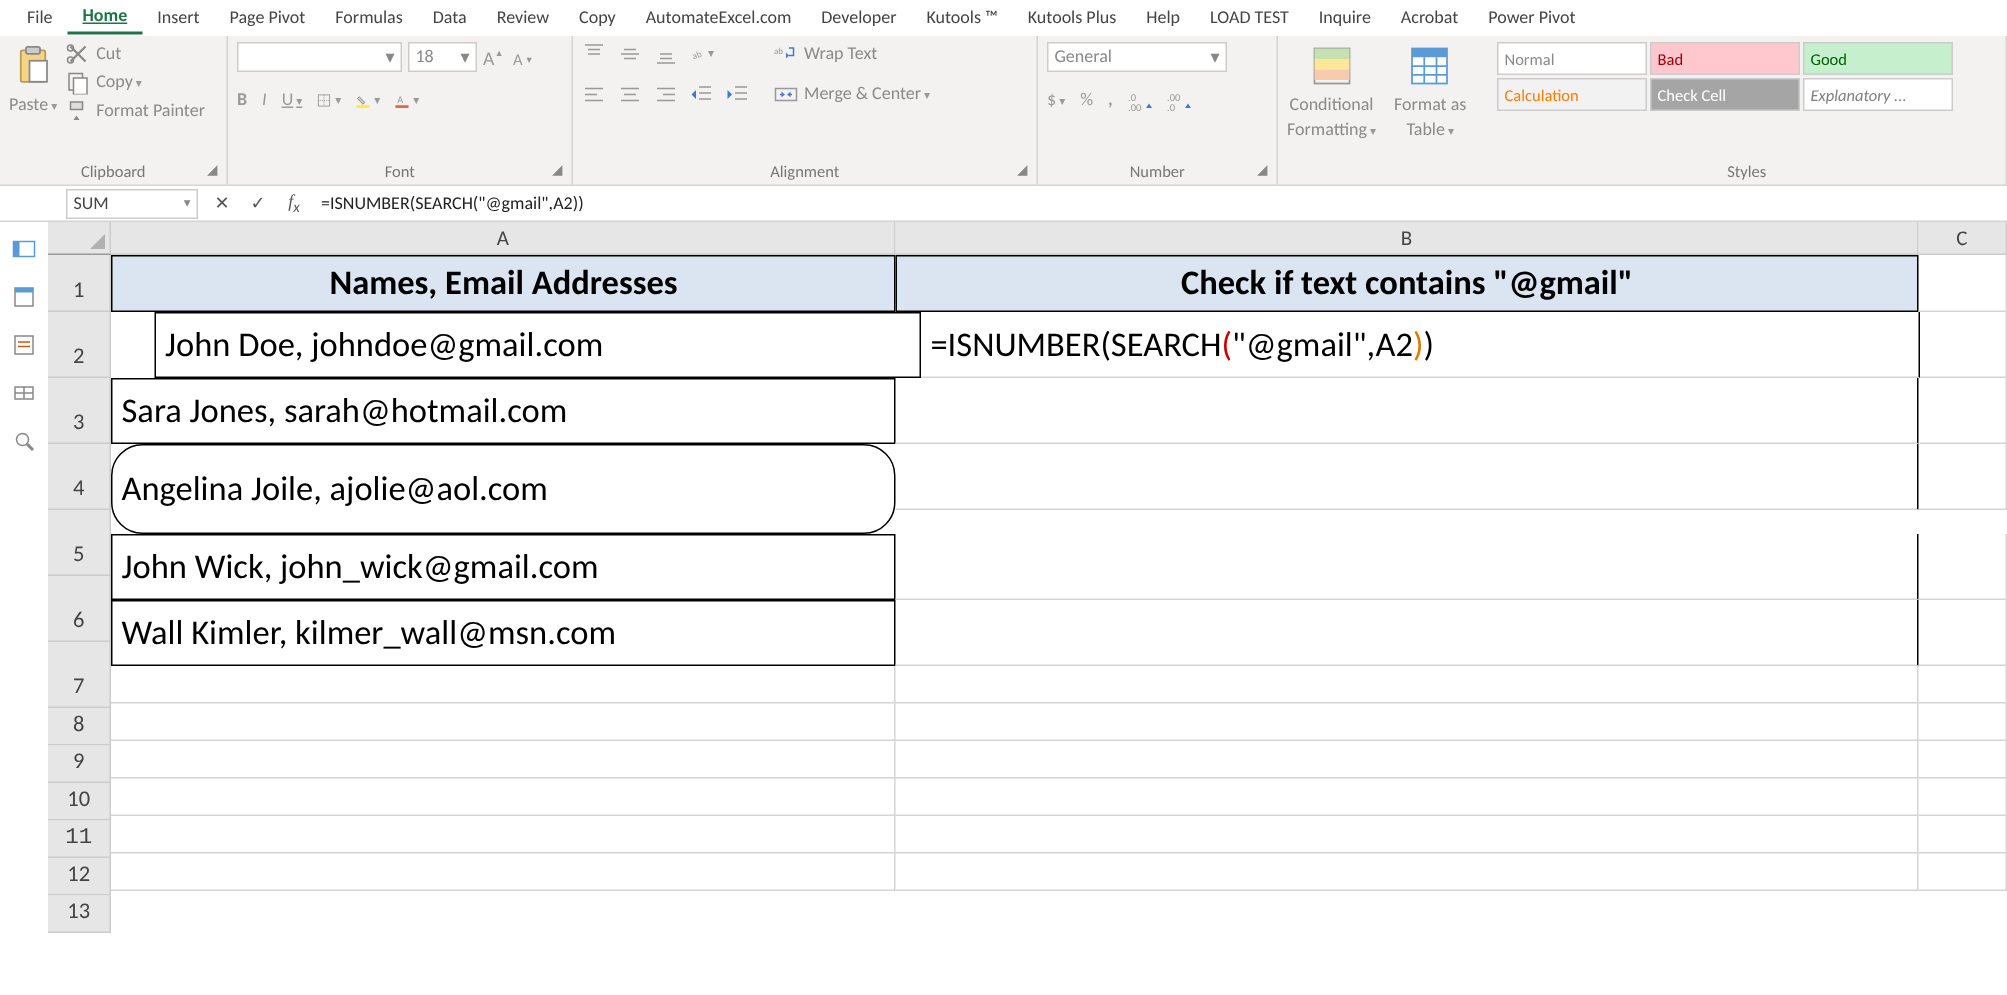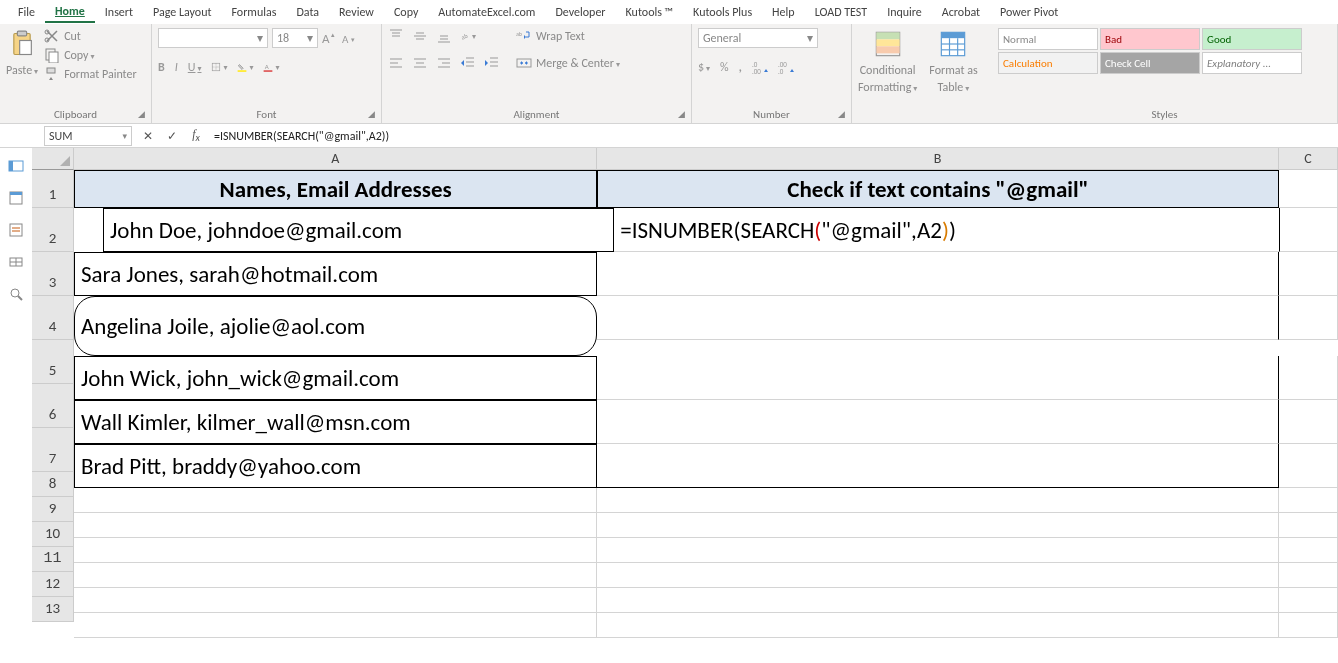--- a/index.html
+++ b/index.html
@@ -67,21 +67,21 @@
 .formula-cell span.paren2{color:#d97b00;}
 
 </style>
 </head>
 <body>
 
 <div class="menubar">
   <span>File</span>
   <span class="active">Home</span>
   <span>Insert</span>
-  <span>Page Layout</span>
+  <span>Page Pivot</span>
   <span>Formulas</span>
   <span>Data</span>
   <span>Review</span>
   <span>Copy</span>
   <span>AutomateExcel.com</span>
   <span>Developer</span>
   <span>Kutools ™</span>
   <span>Kutools Plus</span>
   <span>Help</span>
   <span>LOAD TEST</span>
@@ -458,25 +458,20 @@
       <div class="row">
         <div class="cell databox" style="width: 530px; height: 44px;">John Wick, john_wick@gmail.com</div>
         <div class="cell databox-right" style="width: 690px; height: 44px;"></div>
         <div class="cell" style="width: 60px; height: 44px;"></div>
       </div>
       <div class="row">
         <div class="cell databox" style="width: 530px; height: 44px;">Wall Kimler, kilmer_wall@msn.com</div>
         <div class="cell databox-right" style="width: 690px; height: 44px;"></div>
         <div class="cell" style="width: 60px; height: 44px;"></div>
       </div>
-      <div class="row">
-        <div class="cell databox" style="width: 530px; height: 44px; border-bottom: 1px solid rgb(0, 0, 0);">Brad Pitt, braddy@yahoo.com</div>
-        <div class="cell databox-right" style="width: 690px; height: 44px; border-bottom: 1px solid rgb(0, 0, 0);"></div>
-        <div class="cell" style="width: 60px; height: 44px;"></div>
-      </div>
       <div class="row small">
         <div class="cell" style="width: 530px; height: 25px;"></div>
         <div class="cell" style="width: 690px; height: 25px;"></div>
         <div class="cell" style="width: 60px; height: 25px;"></div>
       </div>
       <div class="row small">
         <div class="cell" style="width: 530px; height: 25px;"></div>
         <div class="cell" style="width: 690px; height: 25px;"></div>
         <div class="cell" style="width: 60px; height: 25px;"></div>
       </div>

